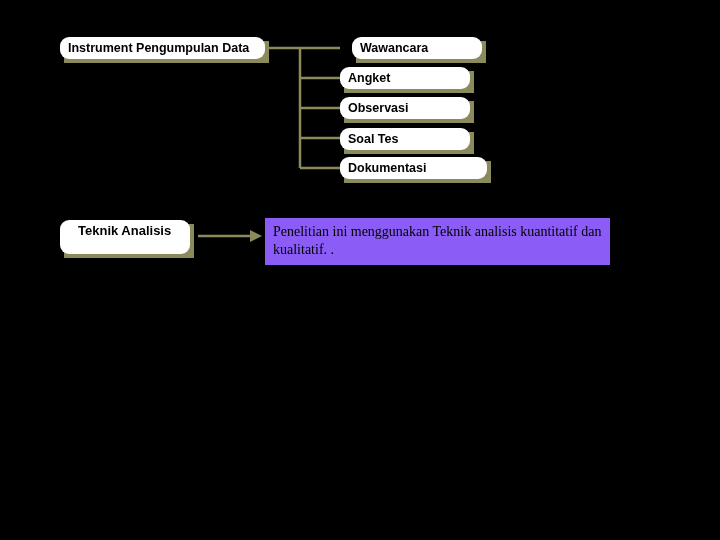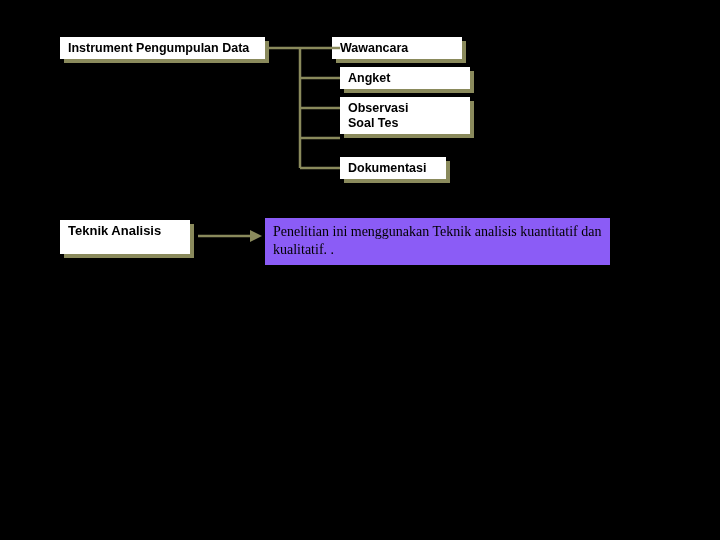--- a/index.html
+++ b/index.html
@@ -46,24 +46,25 @@
     background: #8a8a5c;
   }
   .wrap .face {
     position: absolute;
     left: 0; top: 0;
     width: 100%; height: 100%;
     background: #fff;
     padding: 4px 8px;
     font-size: 12.5px;
     font-weight: bold;
+    border-radius: 9px;
   }
   .wrap.sec .face {
     font-size: 13px;
-    padding: 3px 8px;
+    padding: 3px 18px;
   }
 </style>
 </head>
 <body>
 
 <svg class="conn">
   <line class="olive-line" x1="265" y1="48" x2="300" y2="48"></line>
   <line class="olive-line" x1="300" y1="48" x2="300" y2="168"></line>
   <line class="olive-line" x1="300" y1="48" x2="340" y2="48"></line>
   <line class="olive-line" x1="300" y1="78" x2="340" y2="78"></line>
@@ -72,37 +73,37 @@
   <line class="olive-line" x1="300" y1="168" x2="340" y2="168"></line>
   <line class="olive-line" x1="198" y1="236" x2="250" y2="236"></line>
   <polygon class="olive-fill" points="250,230 250,242 262,236"></polygon>
 </svg>
 
 <div class="wrap" style="left:60px; top:37px; width:205px; height:22px;">
   <div class="shadow"></div>
   <div class="face">Instrument Pengumpulan Data</div>
 </div>
 
-<div class="wrap" style="left:332px; top:37px; width:130px; height:22px;">
+<div class="wrap" style="left:352px; top:37px; width:130px; height:22px;">
   <div class="shadow"></div>
   <div class="face">Wawancara</div>
 </div>
 <div class="wrap" style="left:340px; top:67px; width:130px; height:22px;">
   <div class="shadow"></div>
   <div class="face">Angket</div>
 </div>
 <div class="wrap" style="left:340px; top:97px; width:130px; height:22px;padding-left:12px;">
   <div class="shadow"></div>
   <div class="face">Observasi</div>
 </div>
-<div class="wrap" style="left:340px; top:112px; width:130px; height:22px;">
+<div class="wrap" style="left:340px; top:128px; width:130px; height:22px;">
   <div class="shadow"></div>
   <div class="face">Soal Tes</div>
 </div>
-<div class="wrap" style="left:340px; top:157px; width:106px; height:22px;">
+<div class="wrap" style="left:340px; top:157px; width:147px; height:22px;">
   <div class="shadow"></div>
   <div class="face">Dokumentasi</div>
 </div>
 
 <div class="wrap sec" style="left:60px; top:220px; width:130px; height:34px;">
   <div class="shadow"></div>
   <div class="face">Teknik Analisis</div>
 </div>
 
 <div class="desc">Penelitian ini menggunakan Teknik analisis kuantitatif dan kualitatif. .</div>

